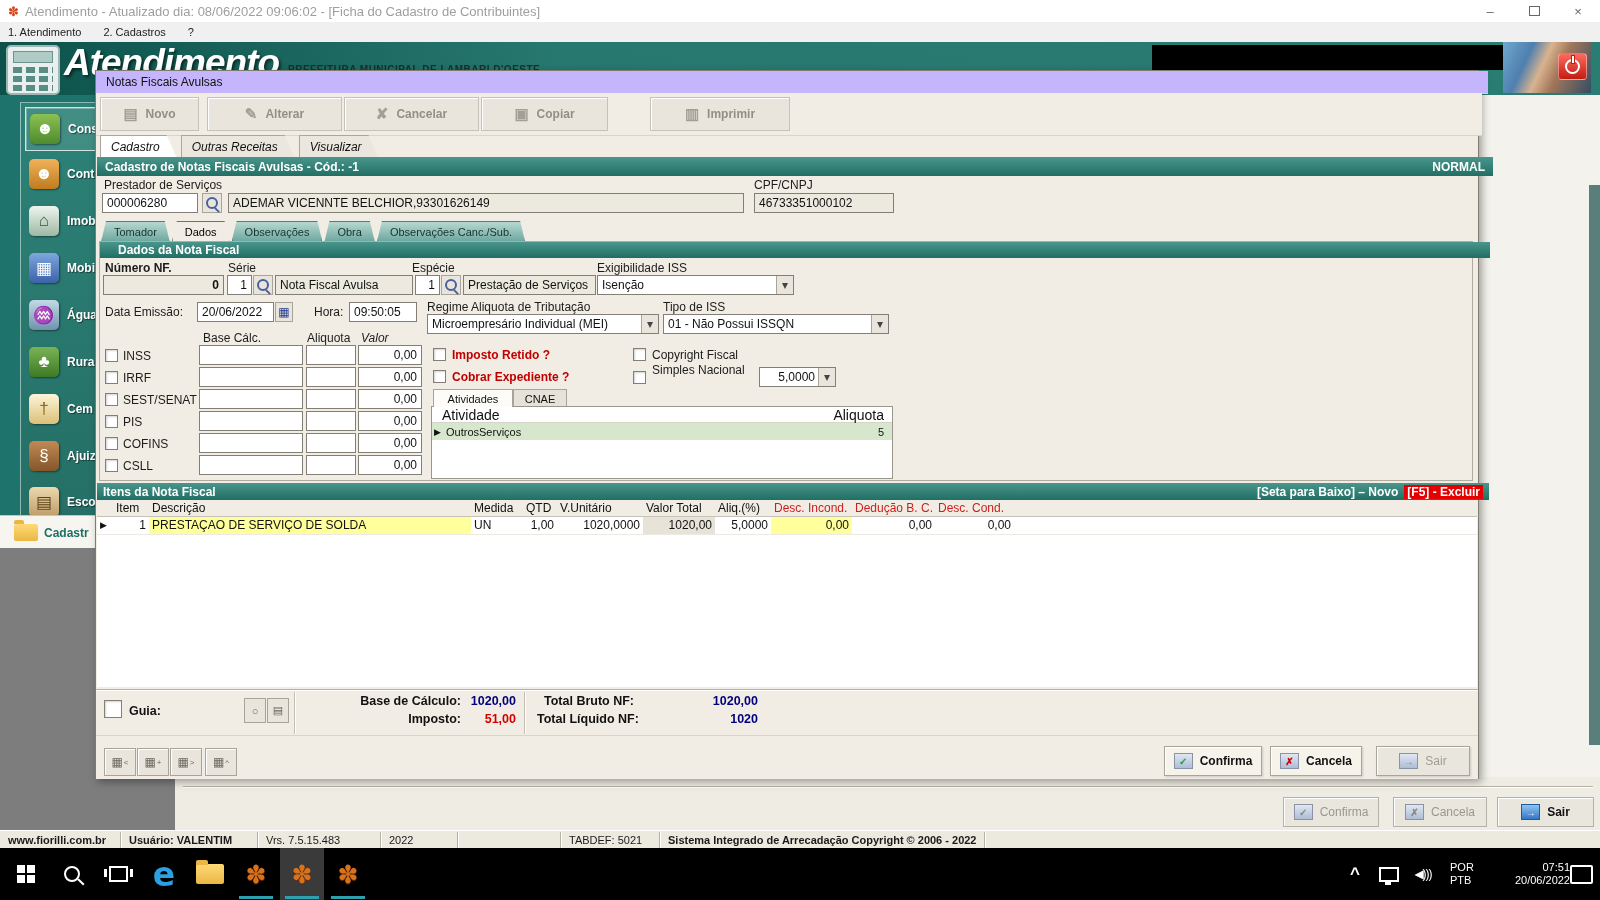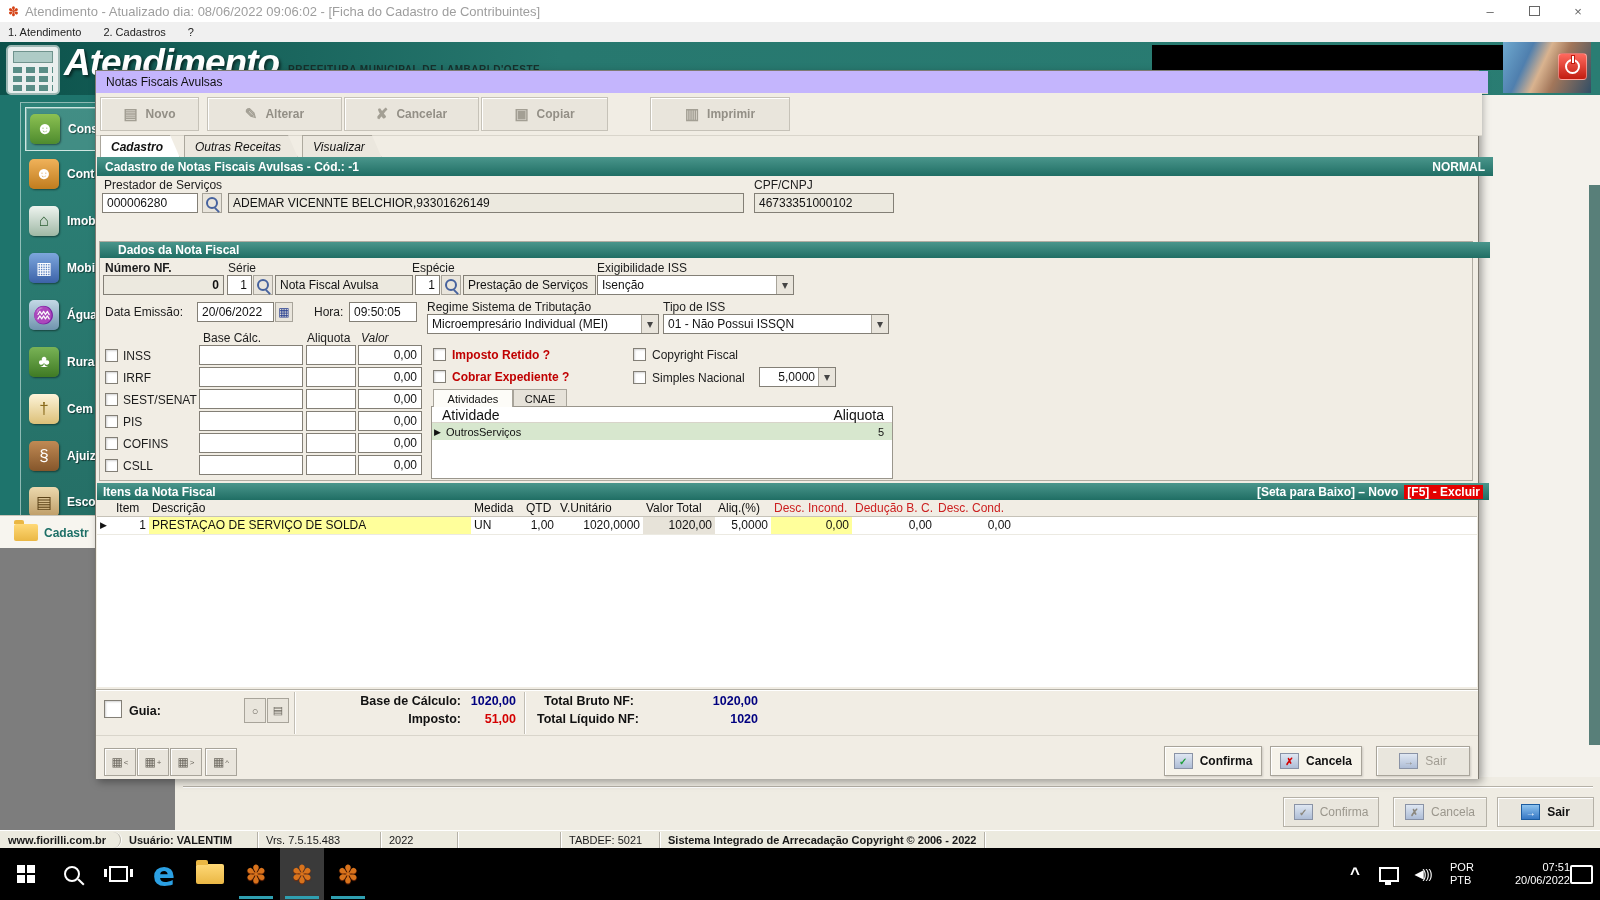--- a/index.html
+++ b/index.html
@@ -81,21 +81,21 @@
                display:flex;align-items:center;padding-left:10px;font-size:12px;color:#111;}
   .dlg-toolbar{left:0;top:22px;width:100%;height:42px;background:#f1ede4;border-bottom:1px solid #d9d5cb;
                display:flex;align-items:center;padding-left:4px;}
   .tbtn{height:32px;background:#e9e5dc;border:1px solid #c6c2b8;box-shadow:inset 1px 1px 0 #fff;
         display:flex;align-items:center;justify-content:center;gap:8px;color:#938f86;font-weight:bold;font-size:12px;}
   .tbtn .tico{font-size:15px;color:#a39f94;}
   .tabs1{position:absolute;left:0;top:64px;height:22px;display:flex;padding-left:4px;}
   .tab1{height:22px;display:flex;align-items:center;justify-content:center;font-size:12px;font-style:italic;
         background:#ebe7de;border:1px solid #aaa69c;border-bottom:none;margin-right:4px;
         clip-path:polygon(0 100%,0 0,calc(100% - 10px) 0,100% 100%);padding:0 16px 0 10px;}
-  .tab1.act{background:#fff;font-weight:bold;}
+  .tab1.act{background:#fff;font-weight:normal;}
   .tealbar{background:linear-gradient(#4a968c,#206e64);color:#fff;font-weight:bold;font-size:12px;
            display:flex;align-items:center;}
   .tb1{left:1px;top:86px;width:1380px;height:19px;justify-content:space-between;padding:0 8px;}
   .lbl{position:absolute;font-size:12px;color:#1c1c1c;white-space:nowrap;}
   .field{position:absolute;height:20px;background:#fff;border:1px solid #837f76;line-height:18px;
          padding:0 4px;font-size:12px;white-space:nowrap;overflow:hidden;box-sizing:border-box;}
   .field.ro{background:#ece9df;}
   .mbtn{position:absolute;width:20px;height:20px;background:#e9e5dc;border:1px solid #a8a49a;
         display:flex;align-items:center;justify-content:center;box-sizing:border-box;}
   .mag-g{position:relative;width:8px;height:8px;border:2px solid #46629e;border-radius:50%;}
@@ -327,20 +327,37 @@
 
     <span class="lbl" style="left:8px;top:107px;">Prestador de Serviços</span>
     <span class="lbl" style="left:658px;top:107px;">CPF/CNPJ</span>
     <div class="field" style="left:6px;top:122px;width:96px;">000006280</div>
     <div class="mbtn" style="left:106px;top:122px;">
         <span class="mag-g"></span>
       </div>
     <div class="field ro" style="left:132px;top:122px;width:516px;">ADEMAR VICENNTE BELCHIOR,93301626149</div>
     <div class="field ro" style="left:658px;top:122px;width:140px;">46733351000102</div>
 
+    <div class="tabs2">
+      <div class="tab2">
+          <span>Tomador</span>
+        </div>
+      <div class="tab2 act">
+          <span>Dados</span>
+        </div>
+      <div class="tab2">
+          <span>Observações</span>
+        </div>
+      <div class="tab2">
+          <span>Obra</span>
+        </div>
+      <div class="tab2">
+          <span>Observações Canc./Sub.</span>
+        </div>
+    </div>
 
     <div class="abs panel">
       <div class="abs tealbar secbar">
         <span>Dados da Nota Fiscal</span>
       </div>
 
       <span class="lbl b" style="left:5px;top:19px;">Número NF.</span>
       <span class="lbl" style="left:128px;top:19px;">Série</span>
       <span class="lbl" style="left:312px;top:19px;">Espécie</span>
       <span class="lbl" style="left:497px;top:19px;">Exigibilidade ISS</span>
@@ -356,21 +373,21 @@
           <span class="mag-g"></span>
         </div>
       <div class="field ro" style="left:363px;top:33px;width:133px;">Prestação de Serviços</div>
       <div class="field dd" style="left:497px;top:33px;width:197px;">Isenção</div>
 
       <span class="lbl" style="left:5px;top:63px;">Data Emissão:</span>
       <div class="field" style="left:97px;top:60px;width:77px;">20/06/2022</div>
       <div class="mbtn" style="left:175px;top:60px;width:18px;color:#223a8e;font-size:12px;">▦</div>
       <span class="lbl" style="left:214px;top:63px;">Hora:</span>
       <div class="field" style="left:249px;top:60px;width:68px;">09:50:05</div>
-      <span class="lbl" style="left:327px;top:58px;">Regime Sistema de Tributação</span>
+      <span class="lbl" style="left:327px;top:58px;">Regime Aliquota de Tributação</span>
       <span class="lbl" style="left:563px;top:58px;">Tipo de ISS</span>
       <div class="field dd" style="left:327px;top:72px;width:232px;">Microempresário Individual (MEI)</div>
       <div class="field dd" style="left:563px;top:72px;width:226px;">01 - Não Possui ISSQN</div>
 
       <span class="lbl" style="left:103px;top:89px;">Base Cálc.</span>
       <span class="lbl" style="left:207px;top:89px;">Aliquota</span>
       <span class="lbl" style="left:261px;top:89px;font-style:italic;">Valor</span>
 
       <span class="cb" style="left:5px;top:107px;"></span>
       <span class="lbl" style="left:23px;top:107px;">INSS</span>
@@ -408,21 +425,21 @@
       <div class="field" style="left:206px;top:213px;width:50px;"></div>
       <div class="field r" style="left:258px;top:213px;width:64px;">0,00</div>
 
       <span class="cb" style="left:333px;top:106px;"></span>
       <span class="redlbl" style="left:352px;top:106px;">Imposto Retido ?</span>
       <span class="cb" style="left:333px;top:128px;"></span>
       <span class="redlbl" style="left:352px;top:128px;">Cobrar Expediente ?</span>
       <span class="cb" style="left:533px;top:106px;"></span>
       <span class="lbl" style="left:552px;top:106px;">Copyright Fiscal</span>
       <span class="cb" style="left:533px;top:129px;"></span>
-      <span class="lbl" style="left:552px;top:129px;">Simples Nacional</span>
+      <span class="lbl" style="left:552px;top:121px;">Simples Nacional</span>
       <div class="field dd r" style="left:659px;top:125px;width:77px;">5,0000</div>
 
       <div class="atab act" style="left:333px;width:78px;">
           <span>Atividades</span>
         </div>
       <div class="atab" style="left:413px;width:52px;">
           <span>CNAE</span>
         </div>
       <div class="agrid">
         <div class="agrid-h">
@@ -511,21 +528,21 @@
         <span>Cancela</span>
       </div>
       <div class="dbtn dis" style="left:1280px;width:92px;">
         <span class="ic-win gray">→</span>
         <span>Sair</span>
       </div>
     </div>
   </div>
 
   <div class="abs statusbar">
-    <span class="seg b" style="min-width:104px;border-radius:8px;">www.fiorilli.com.br</span>
+    <span class="seg b" style="min-width:104px;">www.fiorilli.com.br</span>
     <span class="seg b" style="min-width:120px;">Usuário: VALENTIM</span>
     <span class="seg" style="min-width:106px;">Vrs. 7.5.15.483</span>
     <span class="seg" style="min-width:60px;">2022</span>
     <span class="seg" style="min-width:86px;"></span>
     <span class="seg" style="min-width:82px;">TABDEF: 5021</span>
     <span class="seg b" style="min-width:300px;">Sistema Integrado de Arrecadação Copyright © 2006 - 2022</span>
   </div>
 
   <div class="abs taskbar">
     <div class="tb-ico" style="left:4px;">

